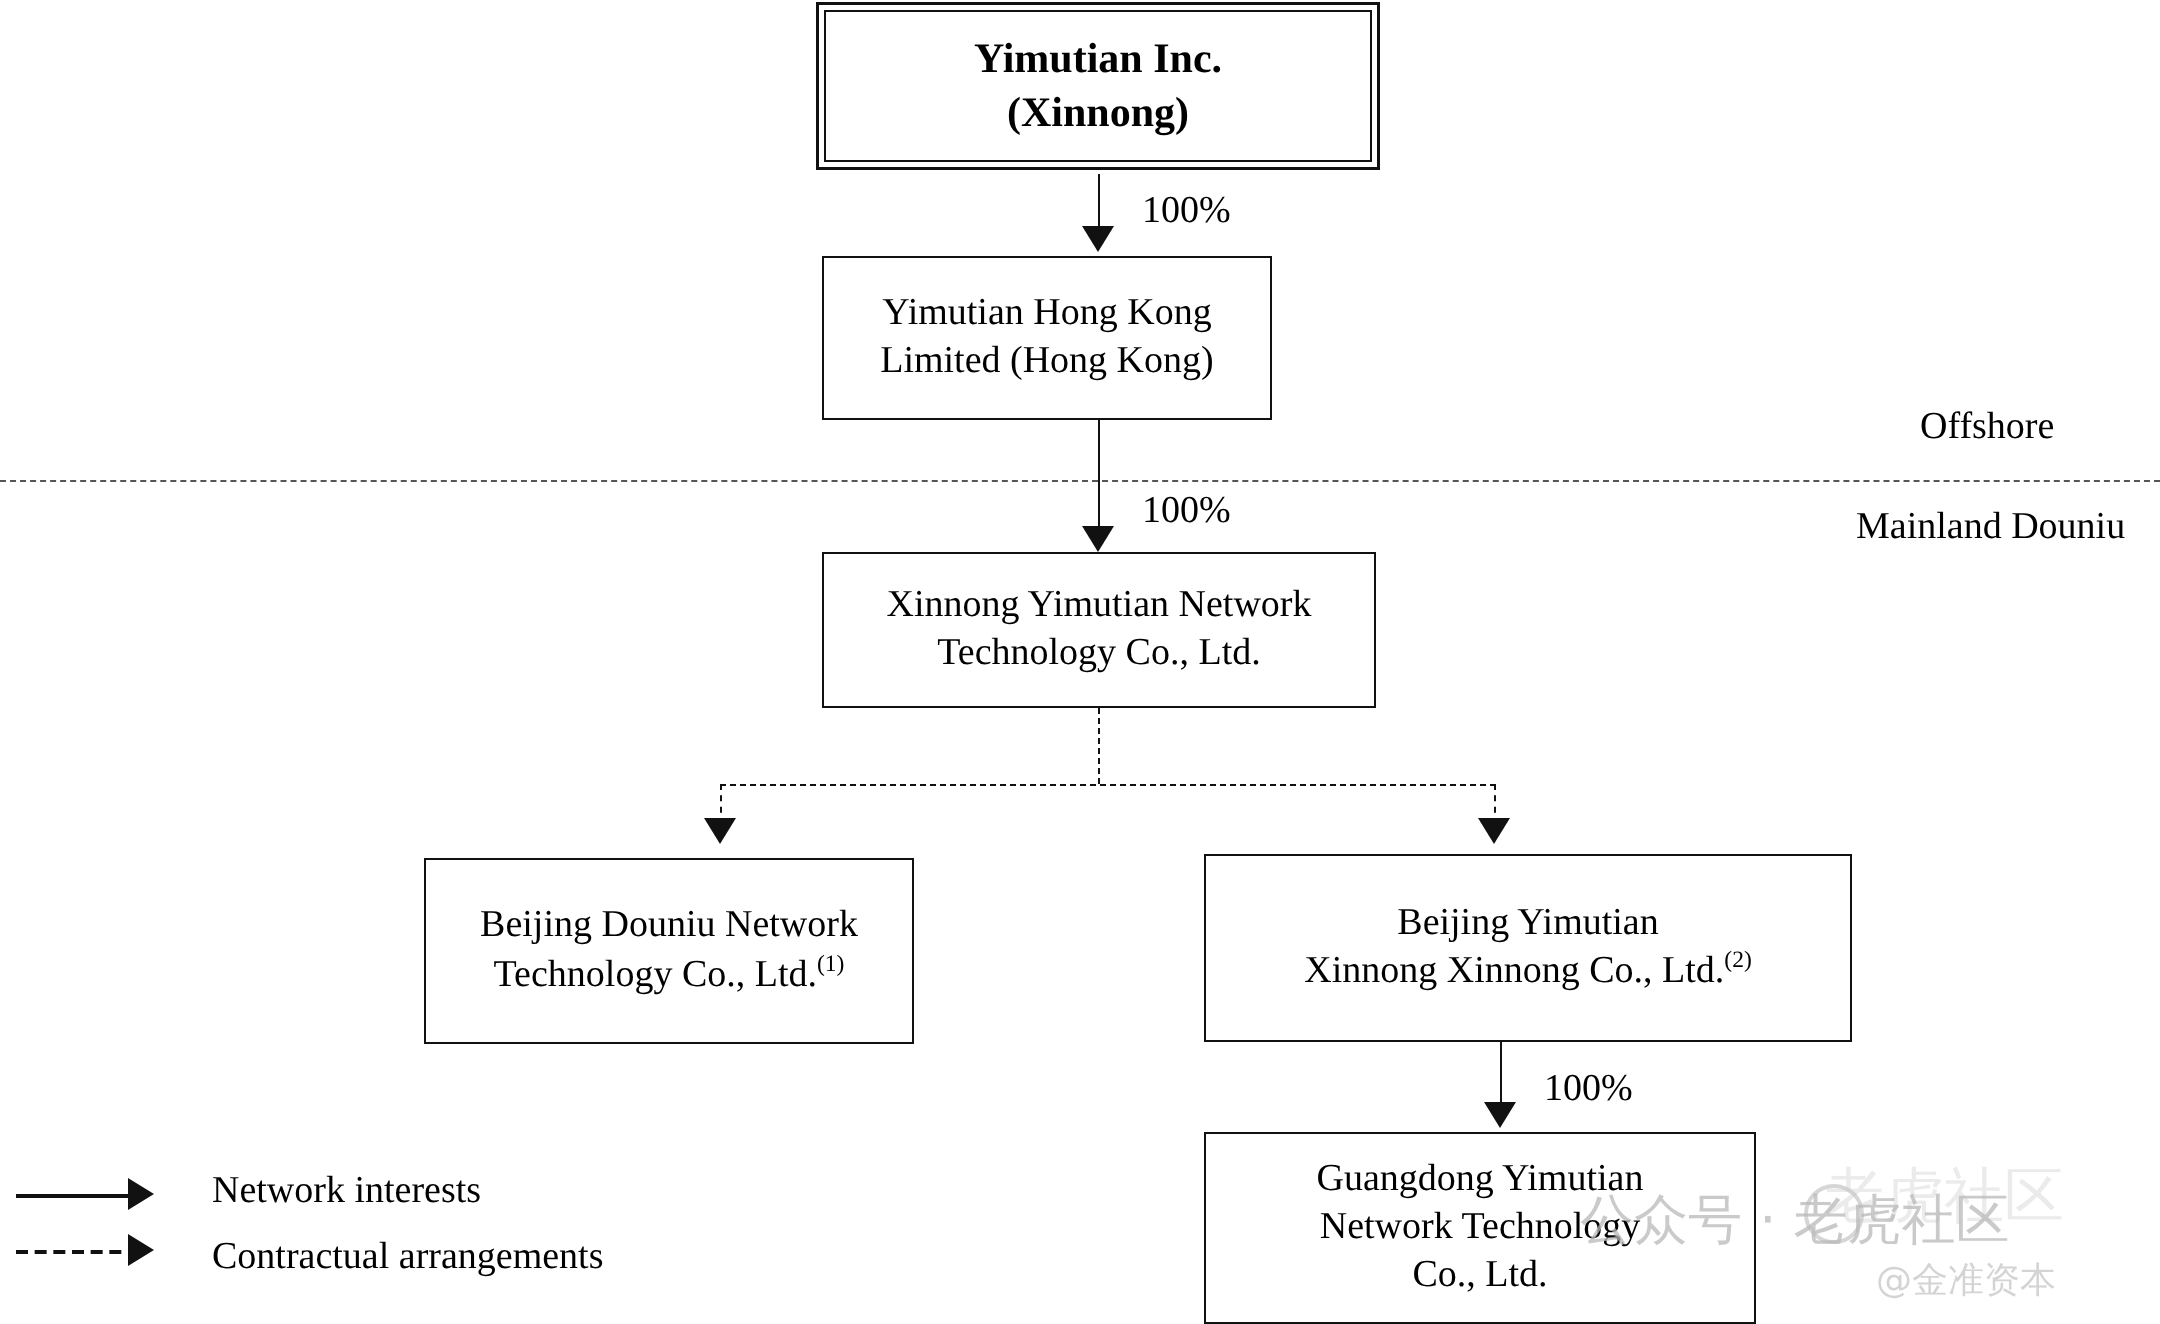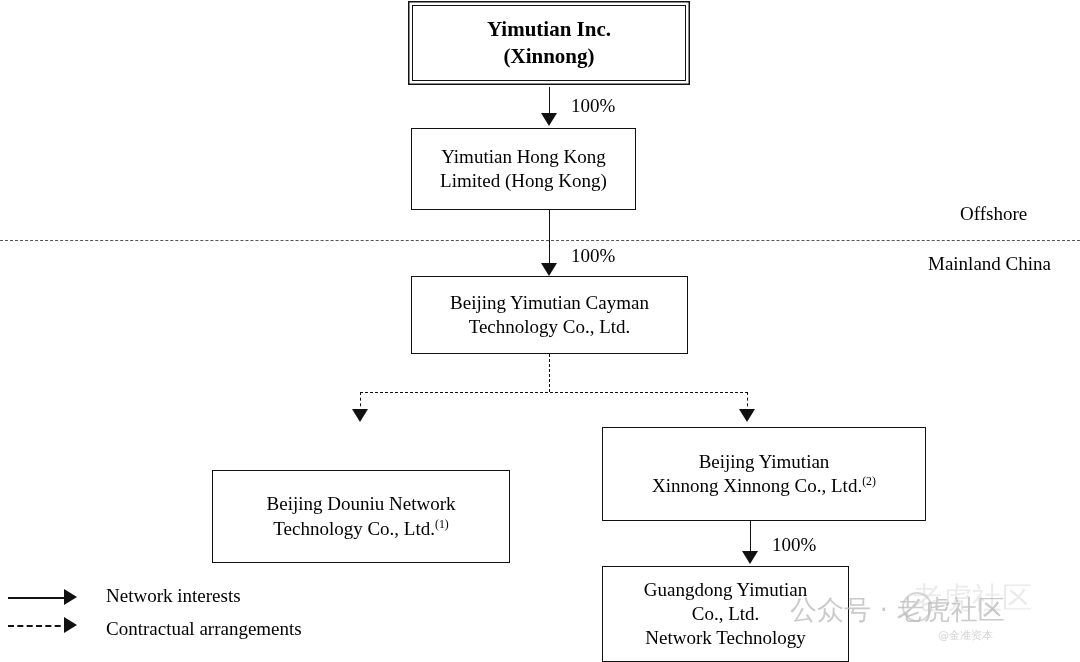--- a/index.html
+++ b/index.html
@@ -117,21 +117,21 @@
     user-select: none;
     color: #b9b9b9;
     white-space: nowrap;
   }
   .wm-main {
     font-size: 27px;
     font-family: "DejaVu Sans", sans-serif;
     opacity: .75;
   }
   .wm-sub {
-    font-size: 11px;
+    font-size: 18px;
     font-family: "DejaVu Sans", sans-serif;
     opacity: .6;
   }
   .wm-back {
     font-size: 30px;
     font-family: "DejaVu Sans", sans-serif;
     opacity: .28;
   }
   .wm-circle {
     position: absolute;
@@ -142,21 +142,21 @@
     opacity: .7;
   }
 </style>
 </head>
 <body>
 
 <div id="page">
 
   <div class="divider" style="top:240px;"></div>
   <div class="region-label" style="left:960px; top:203px;">Offshore</div>
-  <div class="region-label" style="left:928px; top:253px;">Mainland China</div>
+  <div class="region-label" style="left:928px; top:253px;">Mainland Douniu</div>
 
   <div class="node double" style="left:412px; top:5px; width:274px; height:76px;">
     <span class="txt">
       <span class="ln">Yimutian Inc.</span>
       <span class="ln">(Xinnong)</span>
     </span>
   </div>
 
   <div class="vline" style="left:549px; top:87px; height:28px;"></div>
   <div class="arrowhead" style="left:541px; top:113px;"></div>
@@ -168,58 +168,58 @@
       <span class="ln">Limited (Hong Kong)</span>
     </span>
   </div>
 
   <div class="vline" style="left:549px; top:210px; height:55px;"></div>
   <div class="arrowhead" style="left:541px; top:263px;"></div>
   <div class="pct" style="left:571px; top:245px;">100%</div>
 
   <div class="node" style="left:411px; top:276px; width:277px; height:78px;">
     <span class="txt">
-      <span class="ln">Beijing Yimutian Cayman</span>
+      <span class="ln">Xinnong Yimutian Network</span>
       <span class="ln">Technology Co., Ltd.</span>
     </span>
   </div>
 
   <div class="vline dash" style="left:549px; top:354px; height:38px;"></div>
 
   <div class="hline dash" style="left:360px; top:392px; width:388px;"></div>
 
   <div class="vline dash" style="left:360px; top:392px; height:20px;"></div>
   <div class="arrowhead" style="left:352px; top:409px;"></div>
 
   <div class="vline dash" style="left:747px; top:392px; height:20px;"></div>
   <div class="arrowhead" style="left:739px; top:409px;"></div>
 
-  <div class="node" style="left:212px; top:429px; width:298px; height:93px;margin-top:41px;">
+  <div class="node" style="left:212px; top:429px; width:245px; height:93px;">
     <span class="txt">
       <span class="ln">Beijing Douniu Network</span>
       <span class="ln"><span>Technology Co., Ltd.</span><sup class="fn">(1)</sup></span>
     </span>
   </div>
 
   <div class="node" style="left:602px; top:427px; width:324px; height:94px;">
     <span class="txt">
       <span class="ln">Beijing Yimutian</span>
       <span class="ln"><span>Xinnong Xinnong Co., Ltd.</span><sup class="fn">(2)</sup></span>
     </span>
   </div>
 
   <div class="vline" style="left:750px; top:521px; height:32px;"></div>
   <div class="arrowhead" style="left:742px; top:551px;"></div>
   <div class="pct" style="left:772px; top:534px;">100%</div>
 
-  <div class="node" style="left:602px; top:566px; width:247px; height:96px;">
+  <div class="node" style="left:602px; top:566px; width:276px; height:96px;">
     <span class="txt">
       <span class="ln">Guangdong Yimutian</span>
+      <span class="ln">Network Technology</span>
       <span class="ln">Co., Ltd.</span>
-      <span class="ln">Network Technology</span>
     </span>
   </div>
 
   <div class="legend-line" style="left:8px; top:597px; width:62px;"></div>
   <div class="arrowhead right" style="left:64px; top:589px;"></div>
   <div class="legend-label" style="left:106px; top:585px;">Network interests</div>
 
   <div class="legend-line dash" style="left:8px; top:625px; width:62px;"></div>
   <div class="arrowhead right" style="left:64px; top:617px;"></div>
   <div class="legend-label" style="left:106px; top:618px;">Contractual  arrangements</div>

